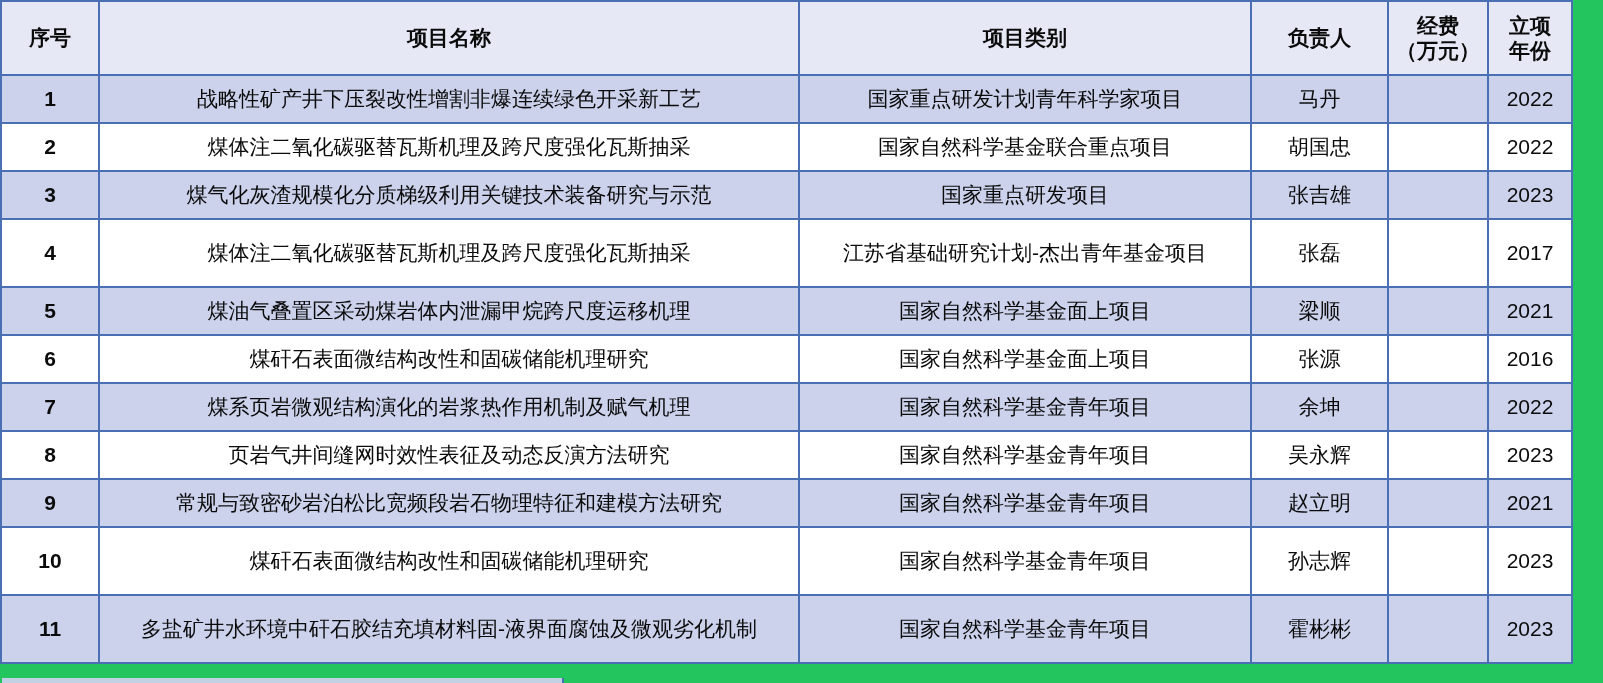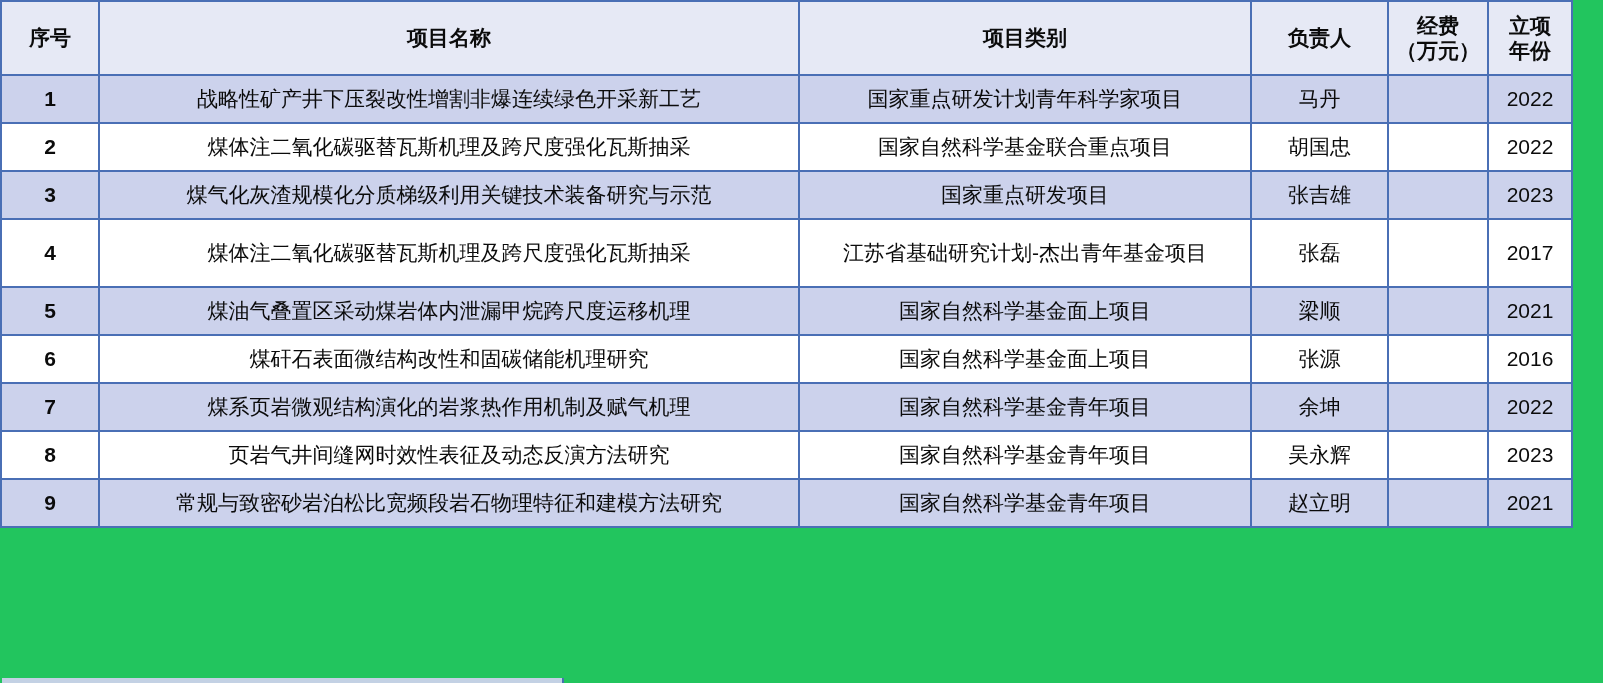--- a/index.html
+++ b/index.html
@@ -177,16 +177,32 @@
         <td>2023</td>
       </tr>
       <tr class="row-odd">
         <td class="cell-seq">9</td>
         <td>常规与致密砂岩泊松比宽频段岩石物理特征和建模方法研究</td>
         <td>国家自然科学基金青年项目</td>
         <td>赵立明</td>
         <td></td>
         <td>2021</td>
       </tr>
+      <tr class="row-even tall">
+        <td class="cell-seq">10</td>
+        <td>煤矸石表面微结构改性和固碳储能机理研究</td>
+        <td>国家自然科学基金青年项目</td>
+        <td>孙志辉</td>
+        <td></td>
+        <td>2023</td>
+      </tr>
+      <tr class="row-odd tall">
+        <td class="cell-seq">11</td>
+        <td>多盐矿井水环境中矸石胶结充填材料固-液界面腐蚀及微观劣化机制</td>
+        <td>国家自然科学基金青年项目</td>
+        <td>霍彬彬</td>
+        <td></td>
+        <td>2023</td>
+      </tr>
     </tbody>
   </table>
   <div class="bottom-fragment"></div>
 </div>
 
 </body></html>

